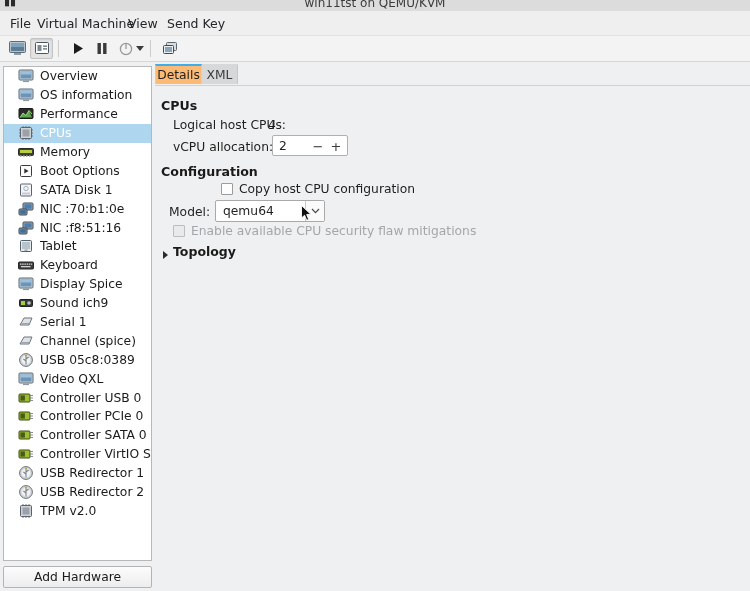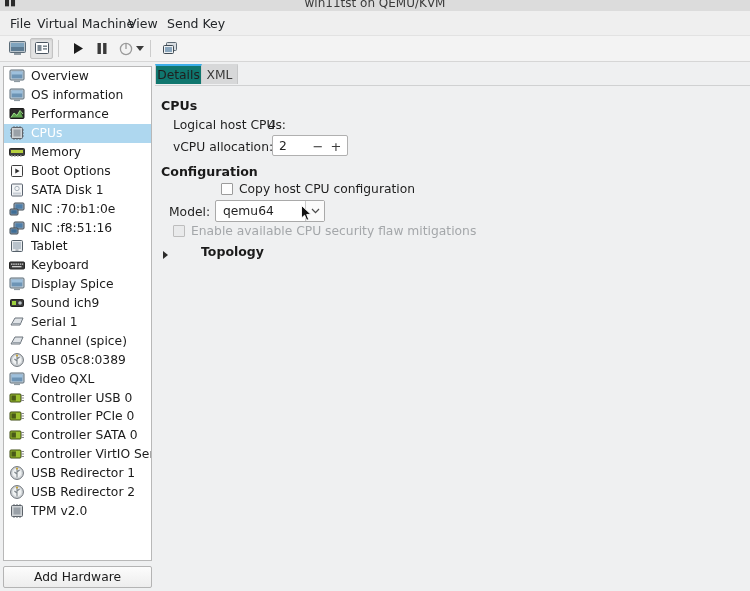--- a/index.html
+++ b/index.html
@@ -82,21 +82,21 @@
     position: absolute; left: 3px; top: 66px;
     width: 149px; height: 495px;
     background: #ffffff;
     border: 1px solid #b8b8b8;
     overflow: hidden;
   }
   .hw-row {
     position: relative;
     height: 18.9px;
     display: flex; align-items: center;
-    padding-left: 5px;
+    padding-left: 14px;
     cursor: default;
     white-space: nowrap;
   }
   .hw-row.selected { background: #aed7ef; }
   .hw-row .hw-label {
     font-size: 12.3px; color: #1b1b1b;
     margin-left: 6px;
   }
   .hw-row.selected .hw-label { color: #ffffff; }
   .hw-ico { width: 16px; height: 16px; position: relative; flex: 0 0 16px; }
@@ -123,21 +123,21 @@
     position: absolute; left: 0; top: 2px; width: 595px; height: 20px;
   }
   .tab {
     position: absolute; top: 0; height: 20px;
     display: flex; align-items: center; justify-content: center;
     font-size: 12.3px; color: #1f1f1f;
     cursor: default;
     padding: 0 6px;
   }
   .tab.active {
-    background: #0f766e;
+    background: #fdba74;
     border-top: 2px solid #3daee9;
     border-left: 1px solid #cfcfcf;
     border-right: 1px solid #cfcfcf;
     text-align: center;
   }
   .tab.inactive {
     background: #d7d8d9;
     border-top: 2px solid #d7d8d9;
     border-right: 1px solid #c6c7c8;
     color: #3b3b3b;
@@ -217,21 +217,21 @@
     flex: 0 0 19px;
     border-left: 1px solid #c9c9c9;
     background: #fafafa;
     display: flex; align-items: center; justify-content: center;
   }
 
   
   .expander {
     position: absolute;
     display: flex; align-items: flex-end;
-    cursor: default; white-space: nowrap; gap: 28px;
+    cursor: default; white-space: nowrap;
   }
   .expander .exp-arrow {
     width: 0; height: 0;
     border-top: 4px solid transparent;
     border-bottom: 4px solid transparent;
     border-left: 5px solid #2b2b2b;
     margin-right: 5px;
   }
   .expander .exp-label { font-size: 12.5px; font-weight: bold; color: #1a1a1a; }
 

